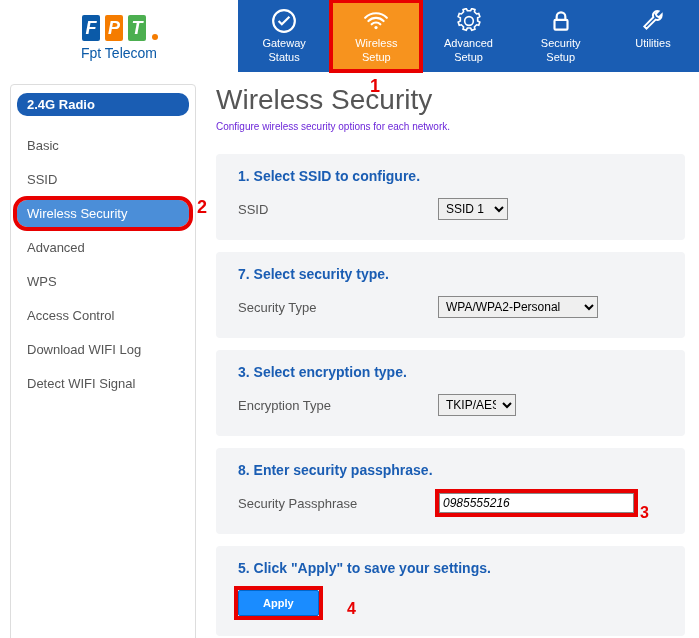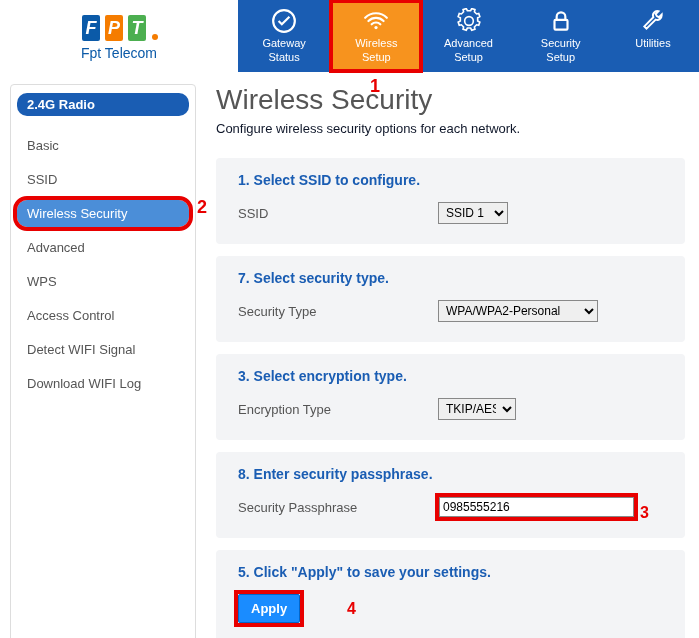--- a/index.html
+++ b/index.html
@@ -25,32 +25,32 @@
 .ann-3 { top: 504px; left: 640px; font-size: 16px; }
 .ann-4 { top: 600px; left: 347px; font-size: 16px; }
 .main { display: flex; padding: 12px 10px 0 10px; gap: 20px; }
 .sidebar { width: 186px; border: 1px solid #ddd; border-radius: 4px; padding: 8px 6px; background: #fff; }
 .sidebar-header { background: #1a5db3; color: #fff; border-radius: 10px; padding: 4px 10px; font-weight: bold; font-size: 13px; margin-bottom: 16px; }
 .sidebar-item { padding: 6px 10px; color: #555; cursor: pointer; border-radius: 10px; margin-bottom: 7px; font-size: 13px; }
 .sidebar-item.selected { background: #4b8ed8; color: #fff; }
 .sidebar-highlight { outline: 4px solid #e80000; }
 .content { flex: 1; padding-right: 4px; }
 .page-title { font-size: 28px; color: #555; font-weight: normal; margin-bottom: 5px; }
-.page-subtitle { color: #0f172a; font-size: 13px; margin-bottom: 22px; }
+.page-subtitle { color: #6d28d9; font-size: 10px; margin-bottom: 22px; }
 .section { background: #f3f4f6; border-radius: 4px; padding: 14px 22px 20px 22px; margin-bottom: 12px; }
 .section-title { color: #1a5db3; font-weight: bold; font-size: 14px; margin-bottom: 14px; }
 .form-row { display: flex; align-items: center; }
 .form-label { width: 200px; color: #555; font-size: 13px; }
 select, input[type=text] { font-size: 12px; padding: 2px 3px; border: 1px solid #888; background: #efefef; font-family: Arial; }
 select.ssid { width: 70px; }
 select.sectype { width: 160px; }
 select.enctype { width: 78px; }
-input.passphrase { width: 195px; background: #fff; }
+input.passphrase { width: 195px; background: #fff; font-style: italic; }
 .pass-highlight { outline: 4px solid #e80000; outline-offset: -1px; padding: 1px; display: inline-block; }
-.apply-btn { background: #1a8cff; color: #fff; border: 1px solid #0066cc; padding: 6px 12px; font-weight: bold; font-size: 13px; cursor: pointer; border-radius: 2px; }
+.apply-btn { background: #1a8cff; color: #fff; border: 1px solid #0066cc; padding: 6px 24px; font-weight: bold; font-size: 11px; cursor: pointer; border-radius: 2px; }
 .apply-highlight { outline: 4px solid #e80000; outline-offset: 0px; display: inline-block; }
 </style>
 </head>
 <body>
 
 <div class="header">
   <div class="logo-area">
     <div class="logo">
       <div class="logo-box logo-f">F</div>
       <div class="logo-box logo-p">P</div>
@@ -103,22 +103,22 @@
 
 <div class="main">
   <div class="sidebar">
     <div class="sidebar-header">2.4G Radio</div>
     <div class="sidebar-item">Basic</div>
     <div class="sidebar-item">SSID</div>
     <div class="sidebar-item selected sidebar-highlight">Wireless Security</div>
     <div class="sidebar-item">Advanced</div>
     <div class="sidebar-item">WPS</div>
     <div class="sidebar-item">Access Control</div>
+    <div class="sidebar-item">Download WIFI Log</div>
     <div class="sidebar-item">Detect WIFI Signal</div>
-    <div class="sidebar-item">Download WIFI Log</div>
   </div>
 
   <div class="content">
     <h1 class="page-title">Wireless Security</h1>
     <div class="page-subtitle">Configure wireless security options for each network.</div>
 
     <div class="section">
       <div class="section-title">1. Select SSID to configure.</div>
       <div class="form-row">
         <div class="form-label">SSID</div>

